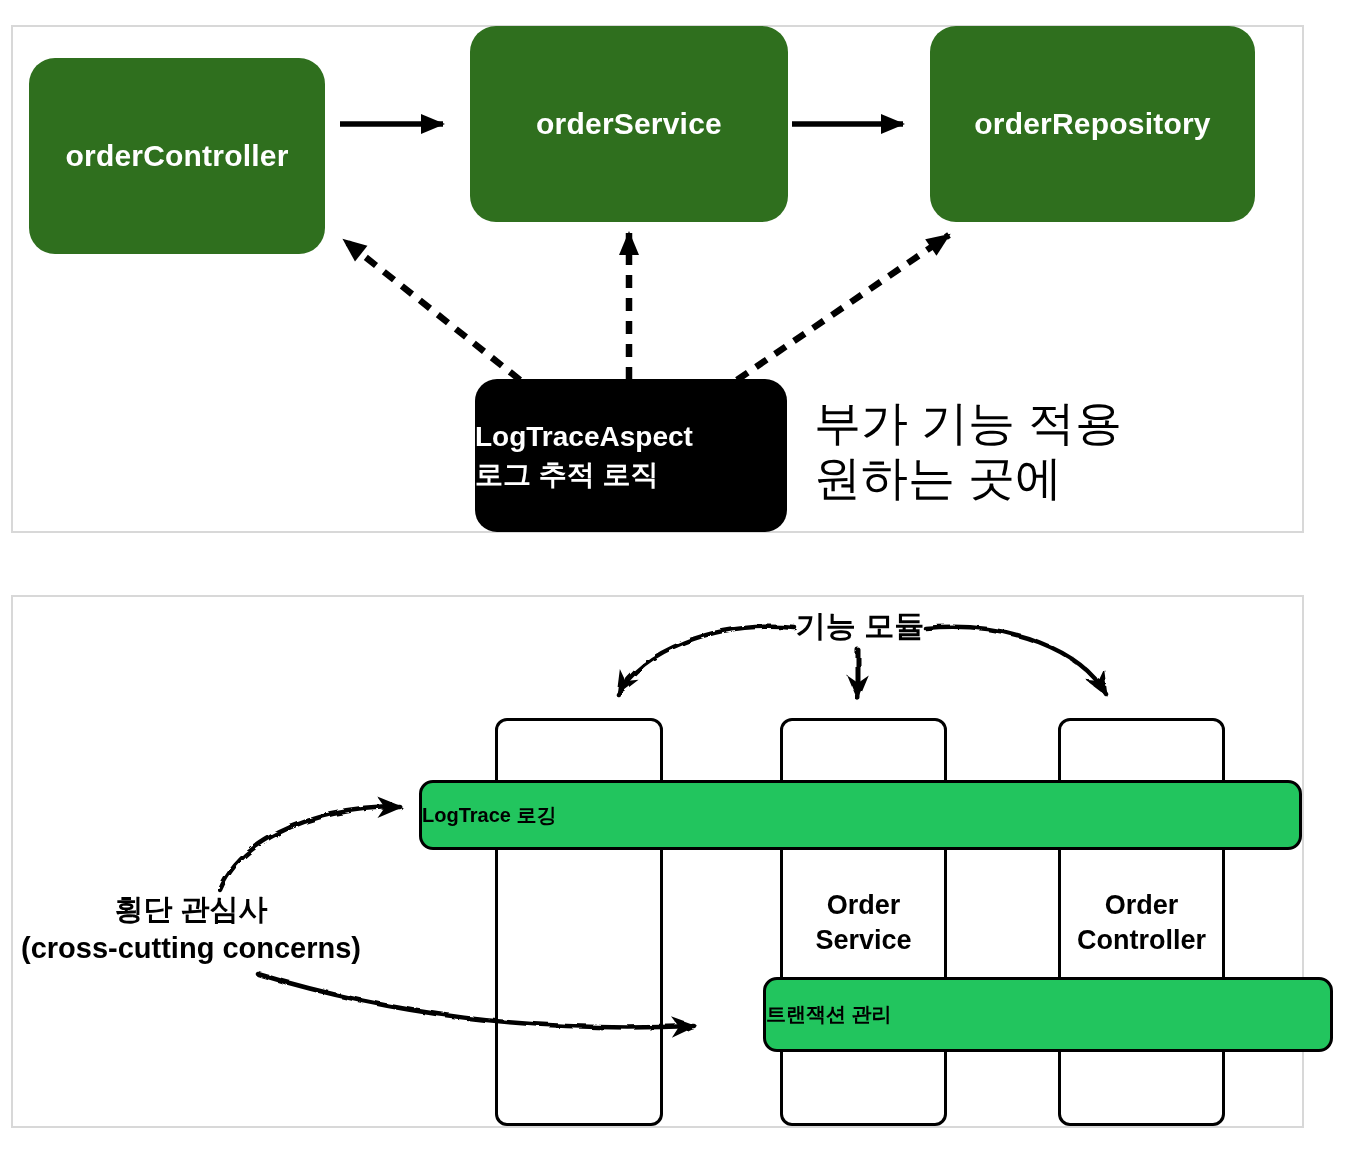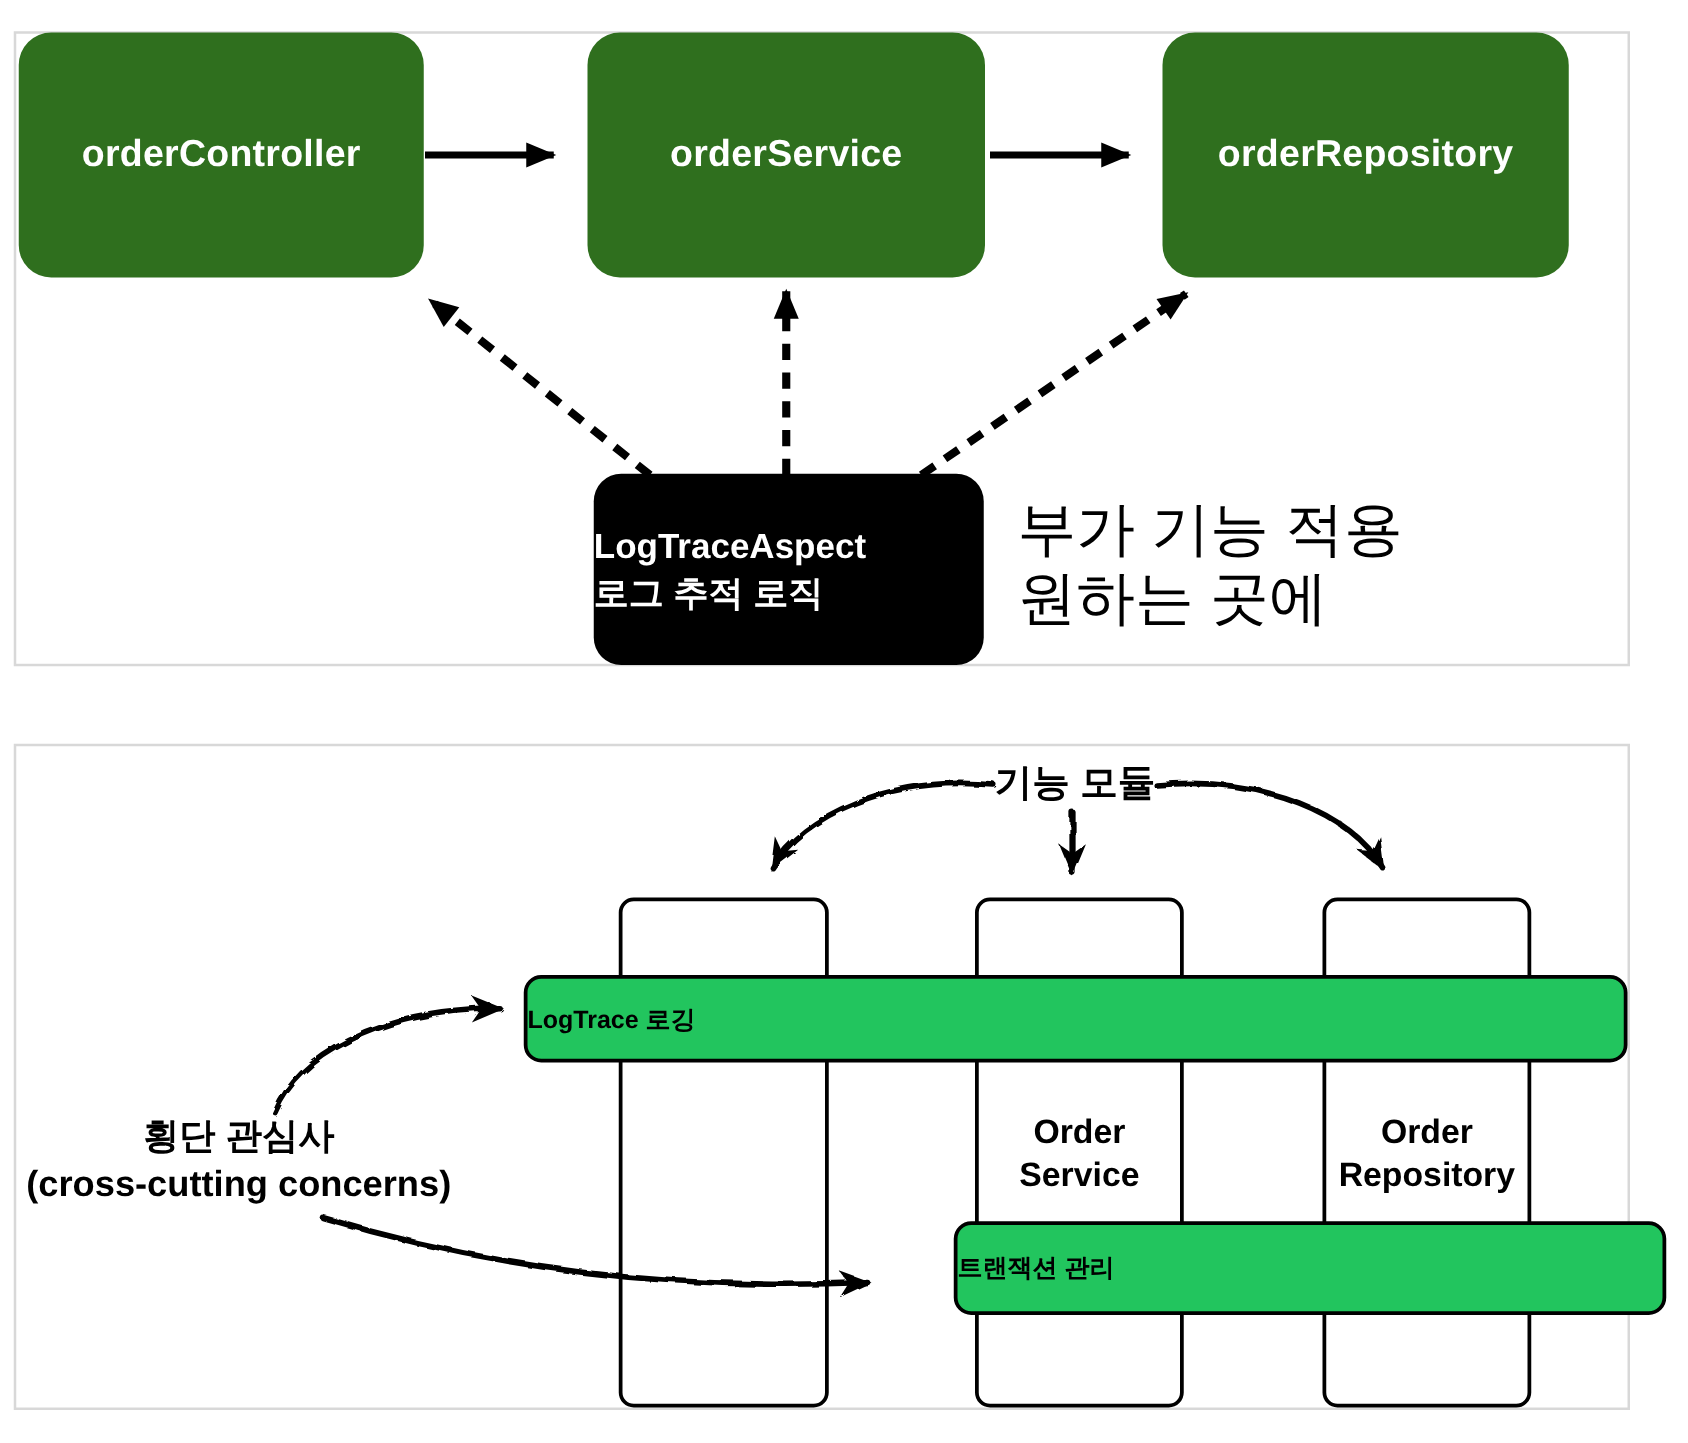--- a/index.html
+++ b/index.html
@@ -13,21 +13,21 @@
   .canvas{position:relative;width:1350px;height:1154px;background:#ffffff;overflow:hidden;}
 
   .panel{position:absolute;left:11px;width:1293px;background:#ffffff;border:2px solid var(--panel-border);box-sizing:border-box;}
   .panel1{top:25px;height:508px;}
   .panel2{top:595px;height:533px;}
 
   
   .p1-node{position:absolute;height:196px;top:26px;background:var(--green);border-radius:26px;
     display:flex;align-items:center;justify-content:center;color:var(--box-text);
     font-size:30px;font-weight:bold;letter-spacing:.2px;}
-  .n1{left:15px;width:324px;}
+  .n1{left:29px;width:296px;margin-top:32px;}
   .n2{left:470px;width:318px;}
   .n3{left:930px;width:325px;}
 
   .aspect-box{position:absolute;left:475px;top:379px;width:312px;height:153px;background:var(--ink);
     border-radius:22px;display:flex;flex-direction:column;align-items:flex-start;justify-content:center;
     color:var(--box-text);z-index:5;}
   .aspect-title{font-size:28px;font-weight:bold;line-height:1.35;}
   .aspect-sub{font-size:28px;font-weight:700;line-height:1.35;}
 
   .p1-annotation{position:absolute;left:814px;top:396px;color:var(--ink);
@@ -92,21 +92,21 @@
   <div class="col c3"></div>
 
   <div class="xbar bar-logtrace">
     <span>LogTrace 로깅</span>
   </div>
   <div class="xbar bar-tx">
     <span>트랜잭션 관리</span>
   </div>
 
   <div class="col-label cl2">Order Service</div>
-  <div class="col-label cl3">Order Repository</div>
+  <div class="col-label cl3">Order Controller</div>
 
   <div class="module-label">기능 모듈</div>
 
   <div class="side-label">
     <div>횡단 관심사</div>
     <div>(cross-cutting concerns)</div>
   </div>
 
   <svg class="arrows" viewBox="0 0 1350 1154" xmlns="http://www.w3.org/2000/svg">
     <defs>

